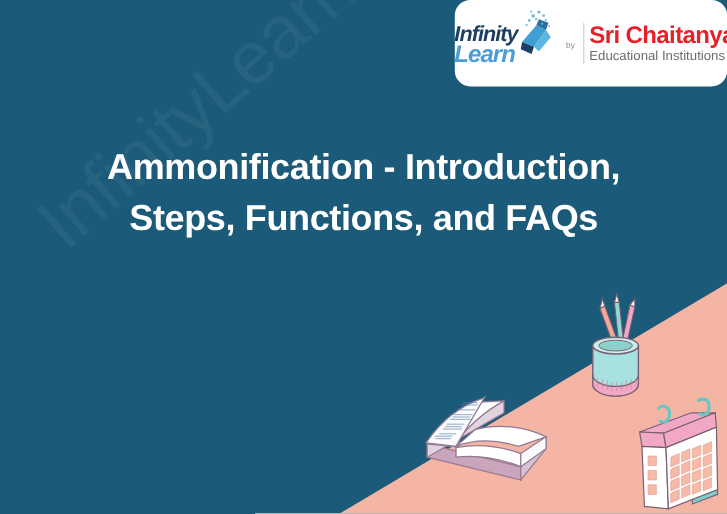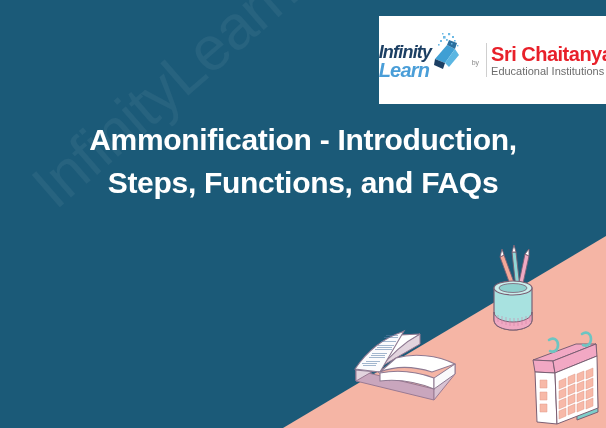--- a/index.html
+++ b/index.html
@@ -35,28 +35,29 @@
     transform:rotate(-41deg);
     transform-origin:0 0;
     white-space:nowrap;
     user-select:none;
     pointer-events:none;
   }
 
   
   .logo-panel {
     position:absolute;
-    left:379px; top:16px;
-    width:227px; height:88px;
+    left:379px; top:0;
+    width:227px; height:72px;
     background:#ffffff;
     display:flex;
     align-items:center;
     justify-content:center;
     gap:0px;
     overflow:hidden;
+    border-radius:13px;
   }
   .logo-left {
     position:relative;
     width:96px; height:62px;
     flex:0 0 auto;
   }
   .infinity-word {
     position:absolute;
     left:6px; top:14px;
     font-size:18px;

